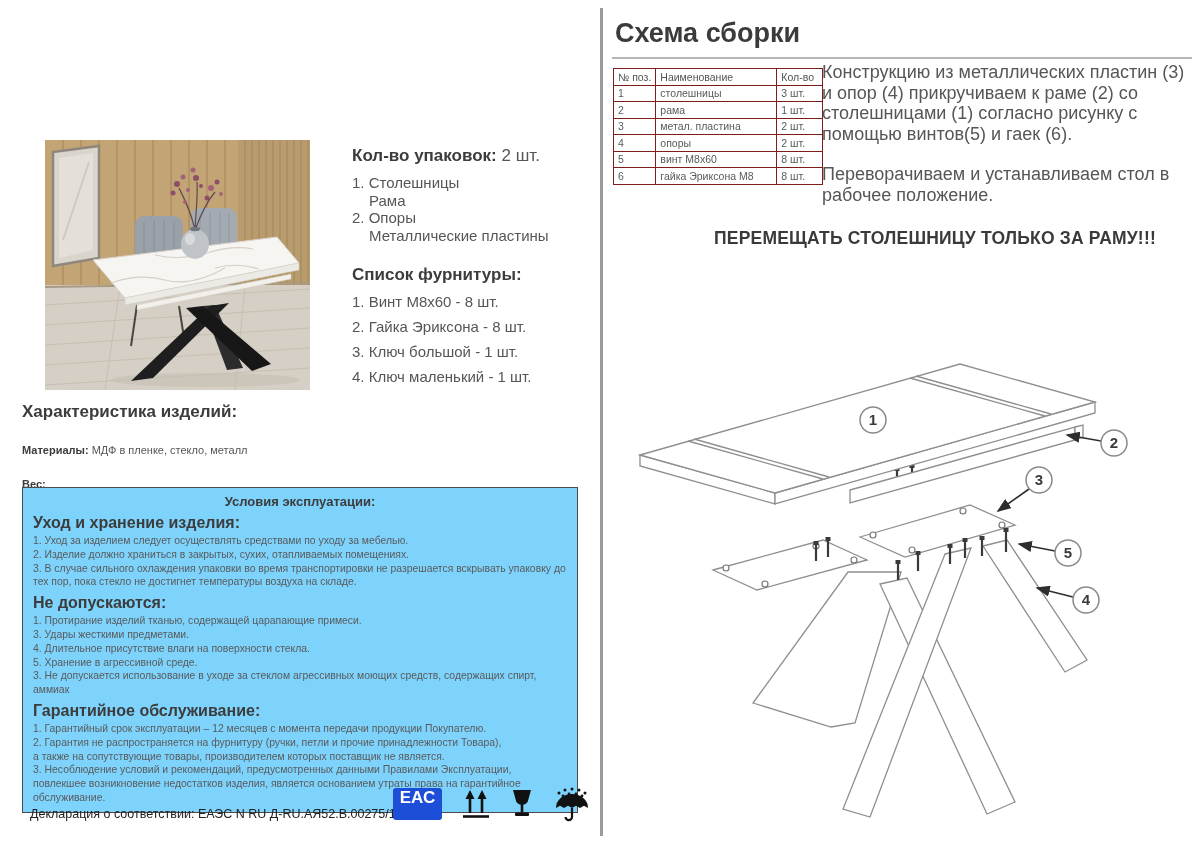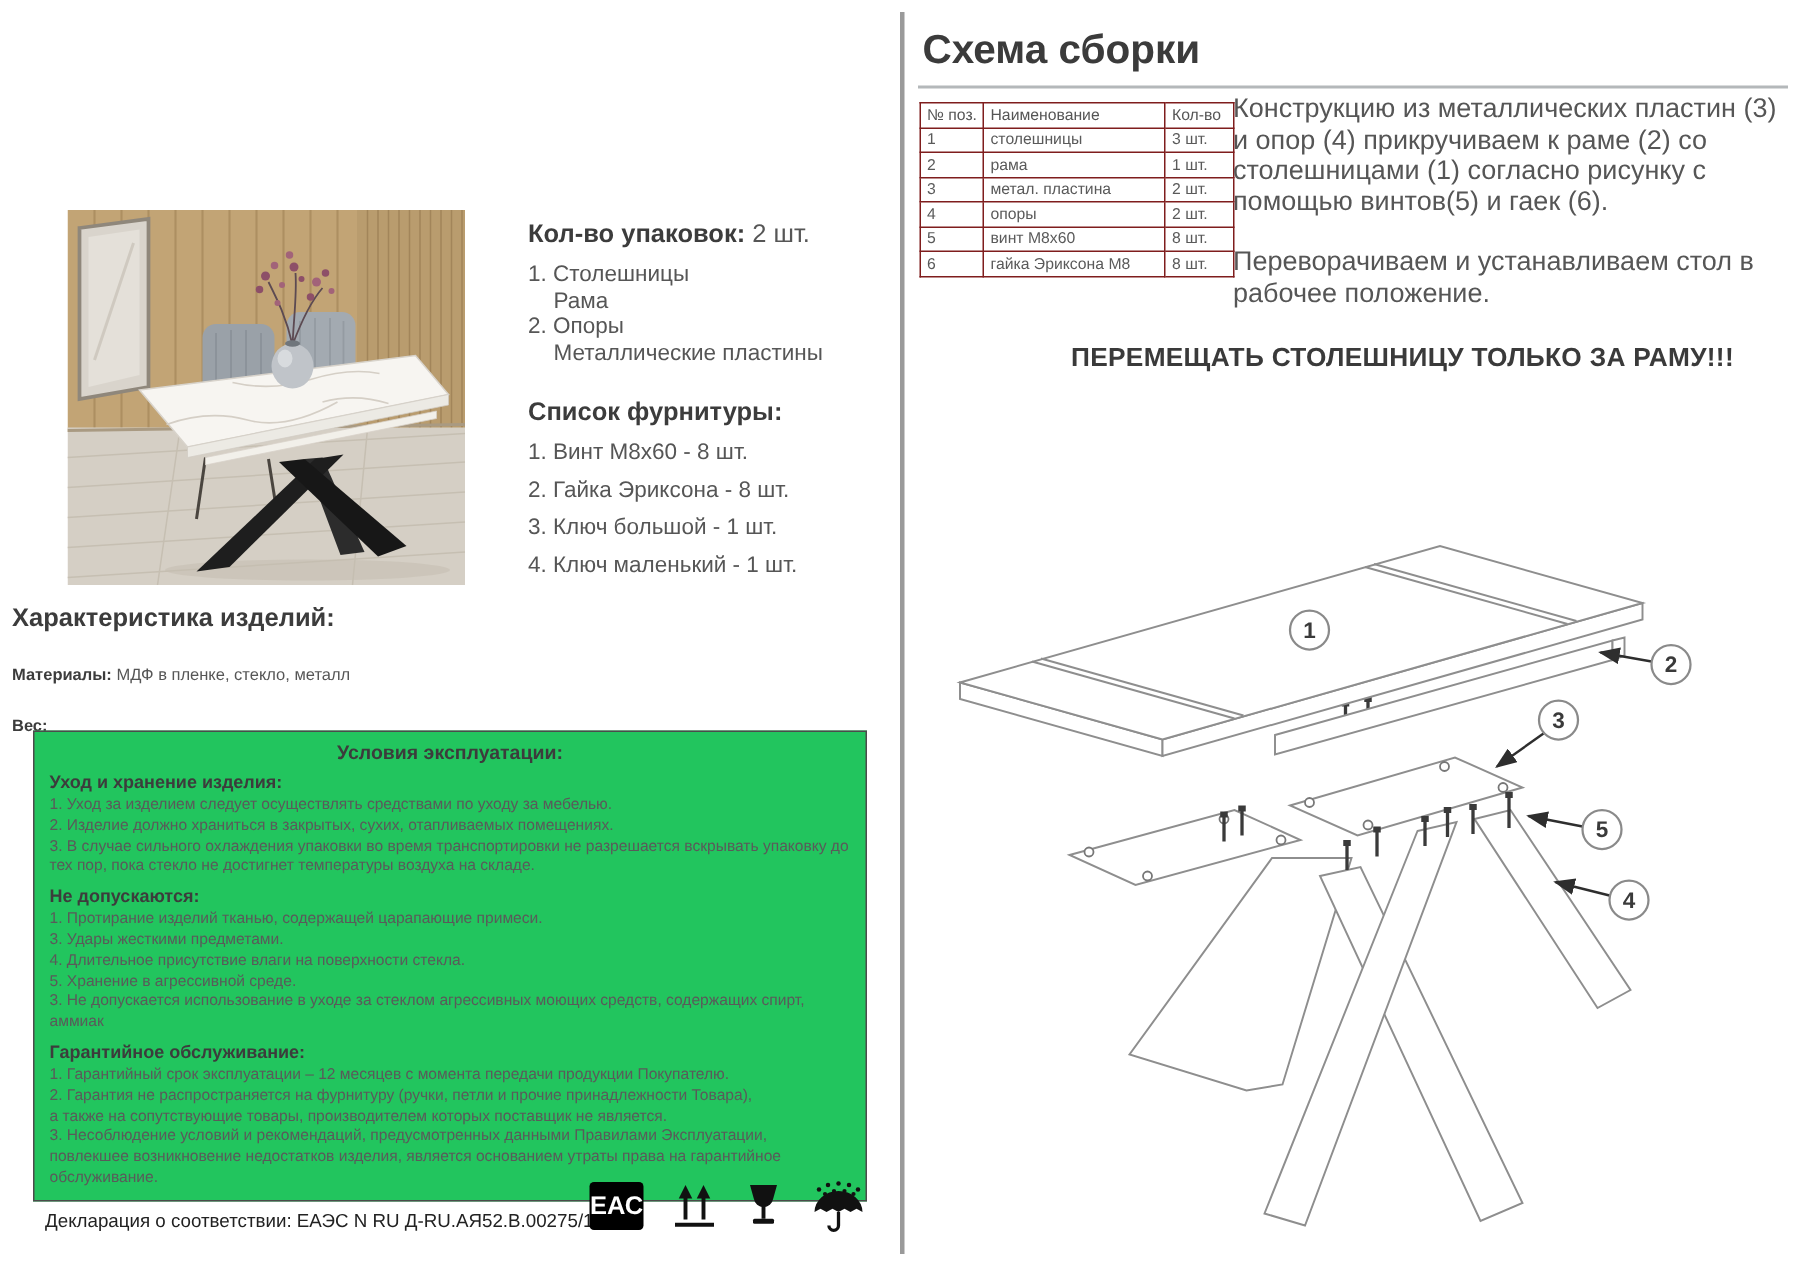--- a/index.html
+++ b/index.html
@@ -10,32 +10,32 @@
   
   #photo{left:45px;top:140px;width:265px;height:250px;}
   #pack-block{left:352px;top:146px;width:242px;}
   .h-big{font-size:17px;font-weight:bold;color:#3c3c3c;margin:0 0 8px 0;}
   .h-big .val{font-weight:normal;color:#565656;}
   .pack-line{font-size:15px;line-height:17.5px;color:#565656;}
   .pack-line.indent{padding-left:17px;}
   #hw-title{margin-top:21px;}
   .hw-item{font-size:15px;color:#565656;margin-bottom:8px;}
 
-  #chars{left:8px;top:402px;width:560px;}
+  #chars{left:22px;top:402px;width:560px;}
   .chars-line{font-size:11px;color:#565656;margin-top:22px;}
   .chars-line b{color:#3c3c3c;}
 
-  #cond-box{left:22px;top:487px;width:556px;border:1.5px solid #4b4b4b;padding:6px 10px 7px 10px;box-sizing:border-box;background:#22c55e;}
+  #cond-box{left:22px;top:487px;width:556px;border:1.5px solid #4b4b4b;padding:6px 10px 7px 10px;box-sizing:border-box;background:#7dd3fc;}
   .cond-title{text-align:center;font-weight:bold;font-size:13px;color:#3c3c3c;margin-bottom:5px;}
-  .cond-head{font-weight:bold;font-size:12px;color:#3c3c3c;margin:5px 0 2px 0;}
+  .cond-head{font-weight:bold;font-size:16px;color:#3c3c3c;margin:5px 0 2px 0;}
   .cond-line{font-size:10.4px;line-height:13.8px;color:#5a5a5a;}
 
   #decl{left:30px;top:807px;font-size:12.5px;color:#222222;}
   #icons{left:393px;top:786px;display:flex;align-items:center;gap:19px;height:36px;}
-  #eac{width:36px;height:32px;background:#000000;border-radius:3px;display:flex;align-items:center;justify-content:center;}
+  #eac{width:49px;height:32px;background:#1d4ed8;border-radius:3px;display:flex;align-items:flex-start;justify-content:center;}
   #eac span{color:#fff;font-weight:bold;font-size:17px;letter-spacing:0px;}
 
   
   #divider{left:600px;top:8px;width:2.5px;height:828px;background:#9a9a9a;}
 
   
   #r-title{left:615px;top:18px;font-size:27px;font-weight:bold;color:#3b3b3b;}
   #r-underline{left:612px;top:57px;width:580px;height:2px;background:#b4b8ba;}
   #r-table{left:613px;top:68px;}
   table.parts{border-collapse:collapse;font-size:10.5px;color:#5a5a5a;}

